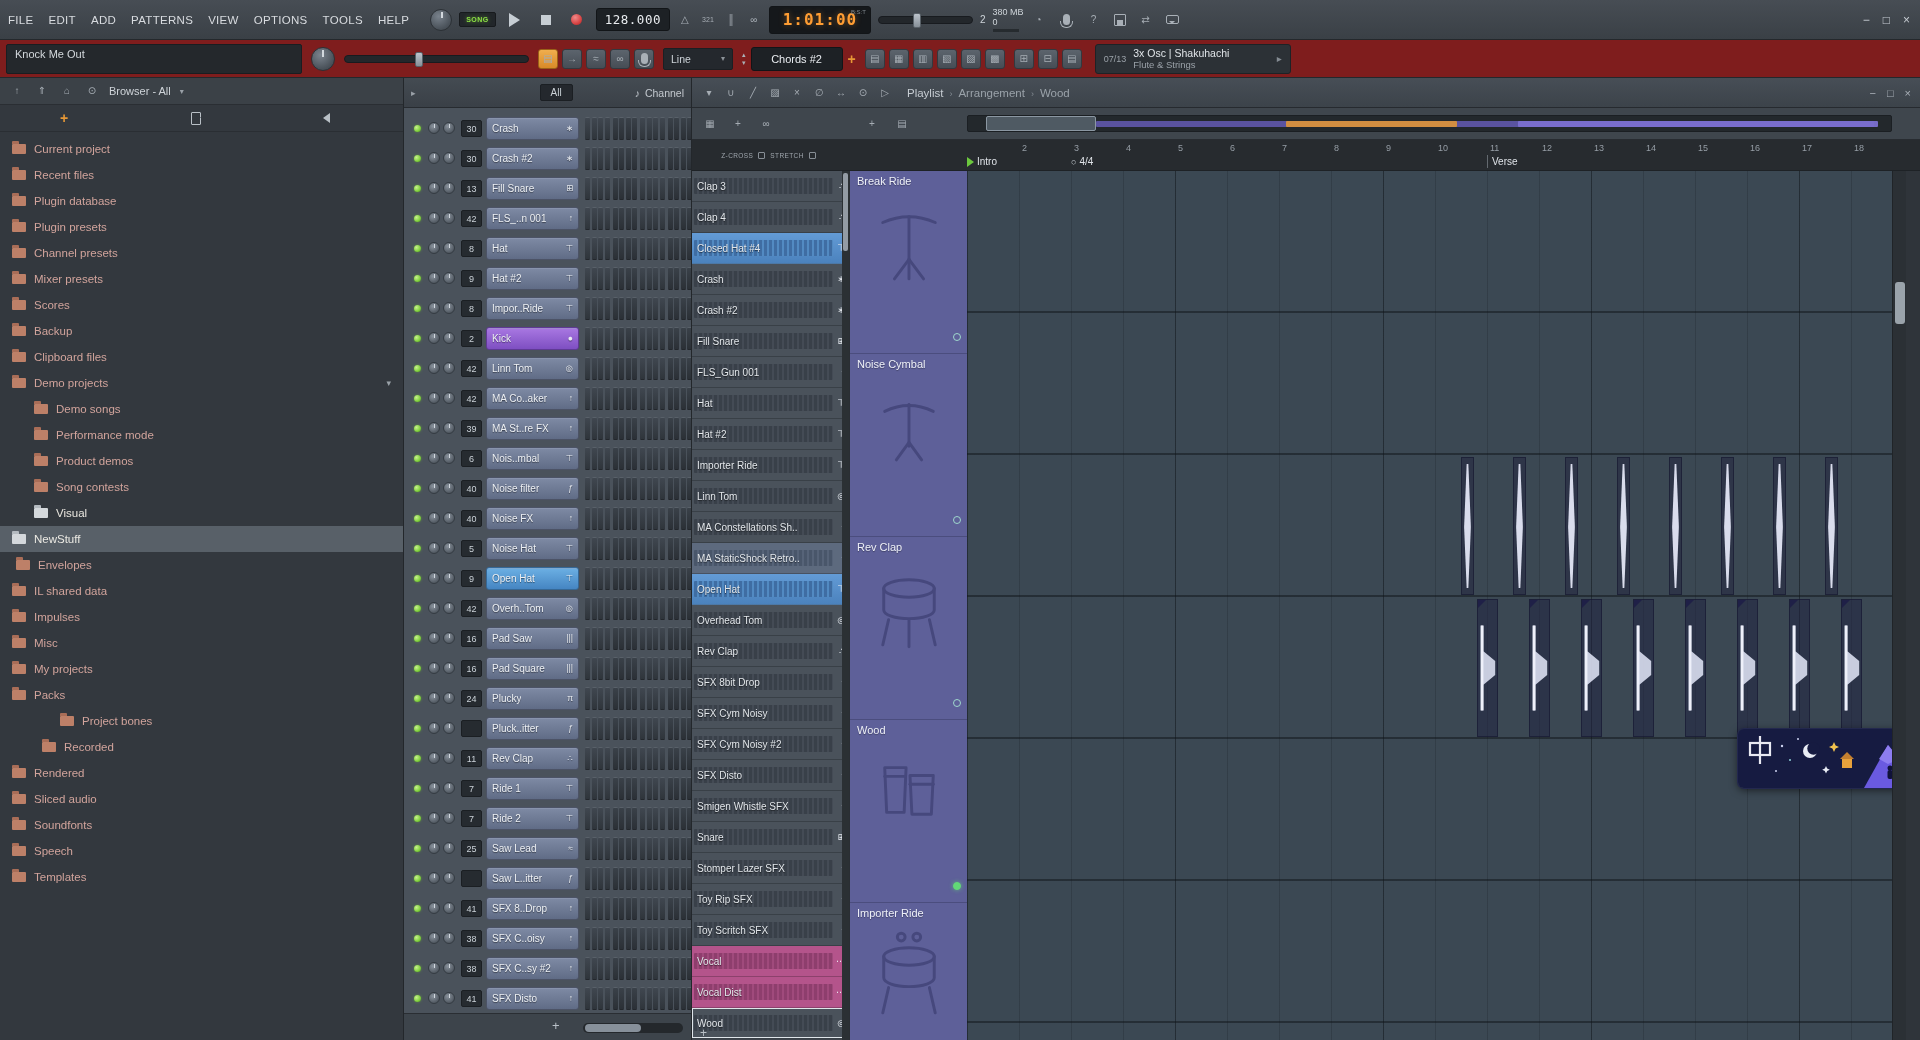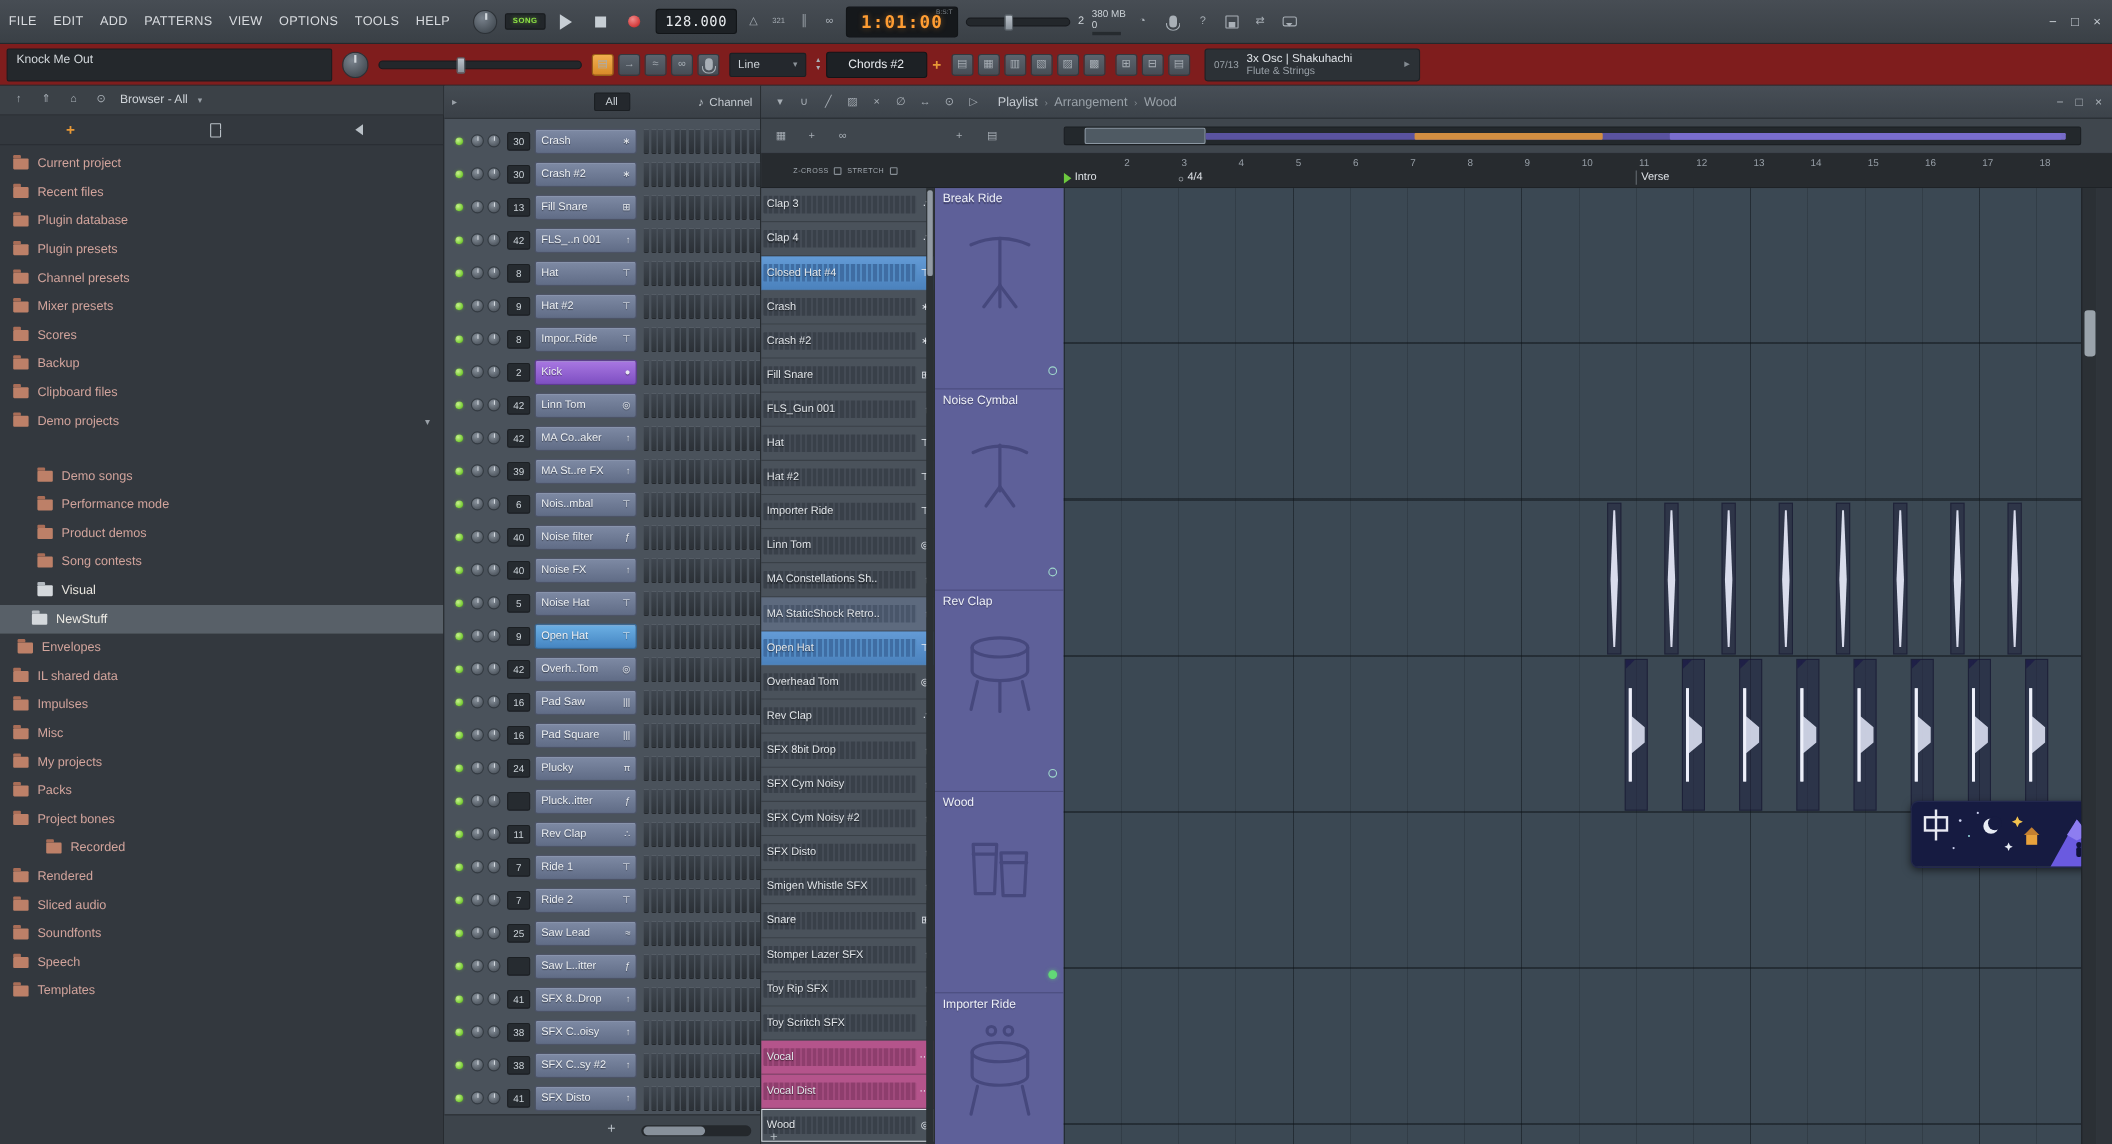--- a/index.html
+++ b/index.html
@@ -398,41 +398,41 @@
           </div>
           <div class="tree-row" style="padding-left: 12px;">
             <div class="f-ico"></div>
             <span>Clipboard files</span>
           </div>
           <div class="tree-row" style="padding-left: 12px;">
             <div class="f-ico"></div>
             <span>Demo projects</span>
             <span class="tree-caret">▾</span>
           </div>
-          <div class="tree-row" style="padding-left: 34px; margin-top: 24px;">
+          <div class="tree-row" style="padding-left: 34px;">
             <div class="f-ico"></div>
             <span>Demo songs</span>
           </div>
           <div class="tree-row" style="padding-left: 34px;">
             <div class="f-ico"></div>
             <span>Performance mode</span>
           </div>
           <div class="tree-row" style="padding-left: 34px;">
             <div class="f-ico"></div>
             <span>Product demos</span>
           </div>
           <div class="tree-row" style="padding-left: 34px;">
             <div class="f-ico"></div>
             <span>Song contests</span>
           </div>
           <div class="tree-row bright" style="padding-left: 34px;">
             <div class="f-ico"></div>
             <span>Visual</span>
           </div>
-          <div class="tree-row sel" style="padding-left: 29px;">
+          <div class="tree-row sel" style="padding-left: 12px;">
             <div class="f-ico"></div>
             <span>NewStuff</span>
           </div>
           <div class="tree-row" style="padding-left: 16px;">
             <div class="f-ico"></div>
             <span>Envelopes</span>
           </div>
           <div class="tree-row" style="padding-left: 12px;">
             <div class="f-ico"></div>
             <span>IL shared data</span>
@@ -446,21 +446,21 @@
             <span>Misc</span>
           </div>
           <div class="tree-row" style="padding-left: 12px;">
             <div class="f-ico"></div>
             <span>My projects</span>
           </div>
           <div class="tree-row" style="padding-left: 12px;">
             <div class="f-ico"></div>
             <span>Packs</span>
           </div>
-          <div class="tree-row" style="padding-left: 12px;">
+          <div class="tree-row" style="padding-left: 12px; margin-left: 48px;">
             <div class="f-ico"></div>
             <span>Project bones</span>
           </div>
           <div class="tree-row" style="padding-left: 12px; margin-left: 30px;">
             <div class="f-ico"></div>
             <span>Recorded</span>
           </div>
           <div class="tree-row" style="padding-left: 12px;">
             <div class="f-ico"></div>
             <span>Rendered</span>

